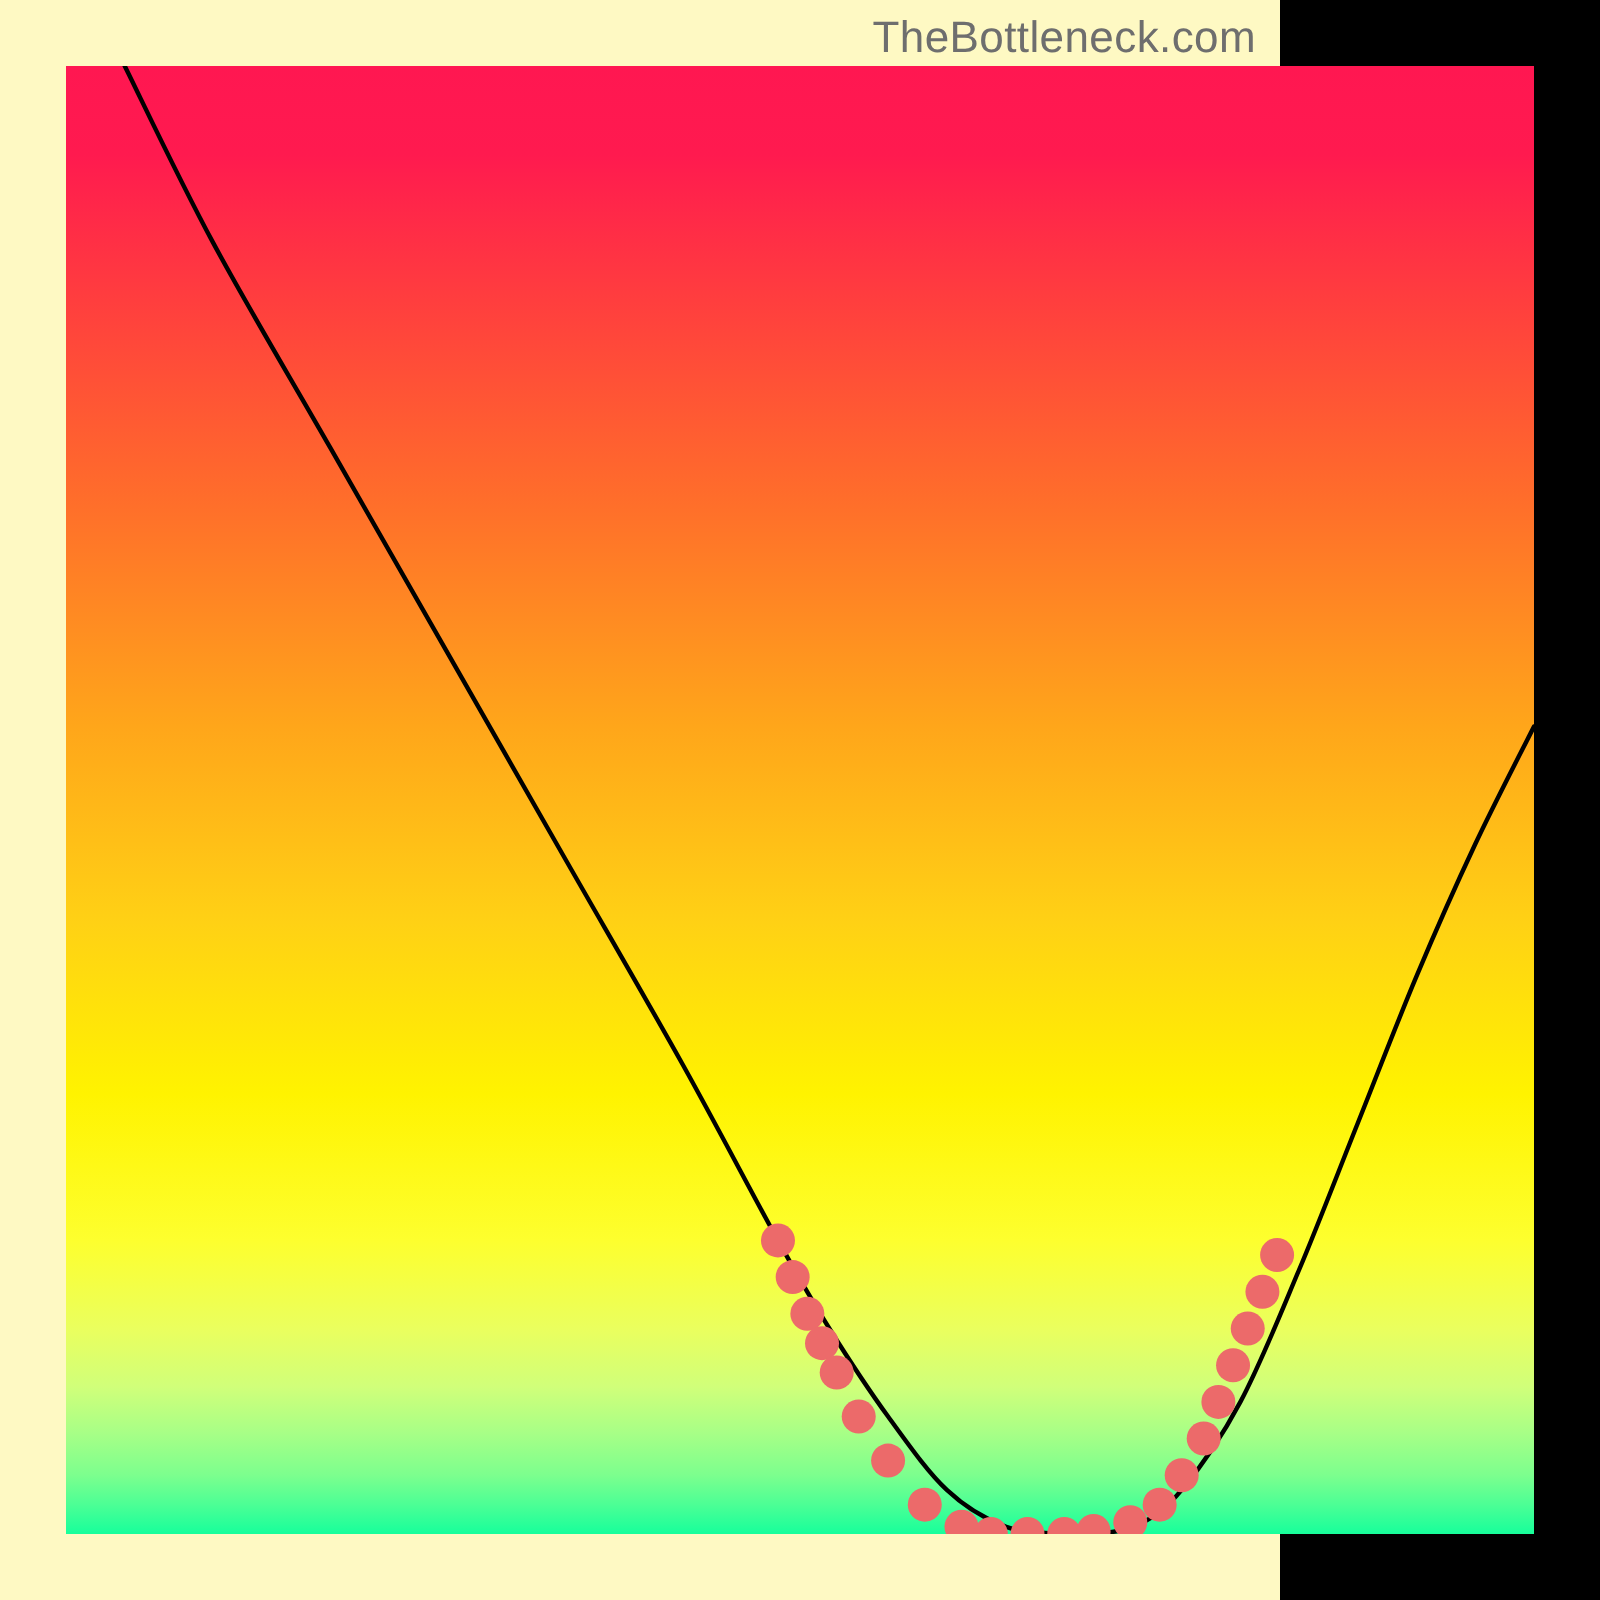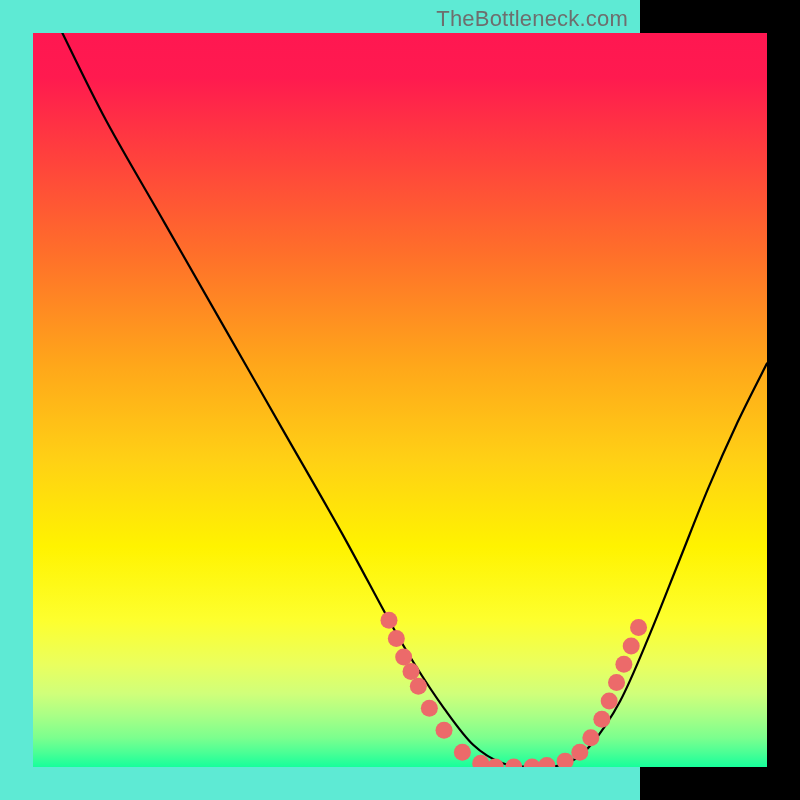--- a/index.html
+++ b/index.html
@@ -8,21 +8,21 @@
     width: 800px;
     height: 800px;
     background: #000;
     overflow: hidden;
     font-family: Arial, Helvetica, sans-serif;
   }
   .canvas {
     position: relative;
     width: 640px;
     height: 800px;
-    background: #5eead4;
+    background: #fef9c3;
   }
   .watermark {
     position: absolute;
     top: 6px;
     right: 12px;
     color: #6e6e6e;
     font-size: 22px;
     font-weight: 400;
     letter-spacing: 0.2px;
     z-index: 50;

